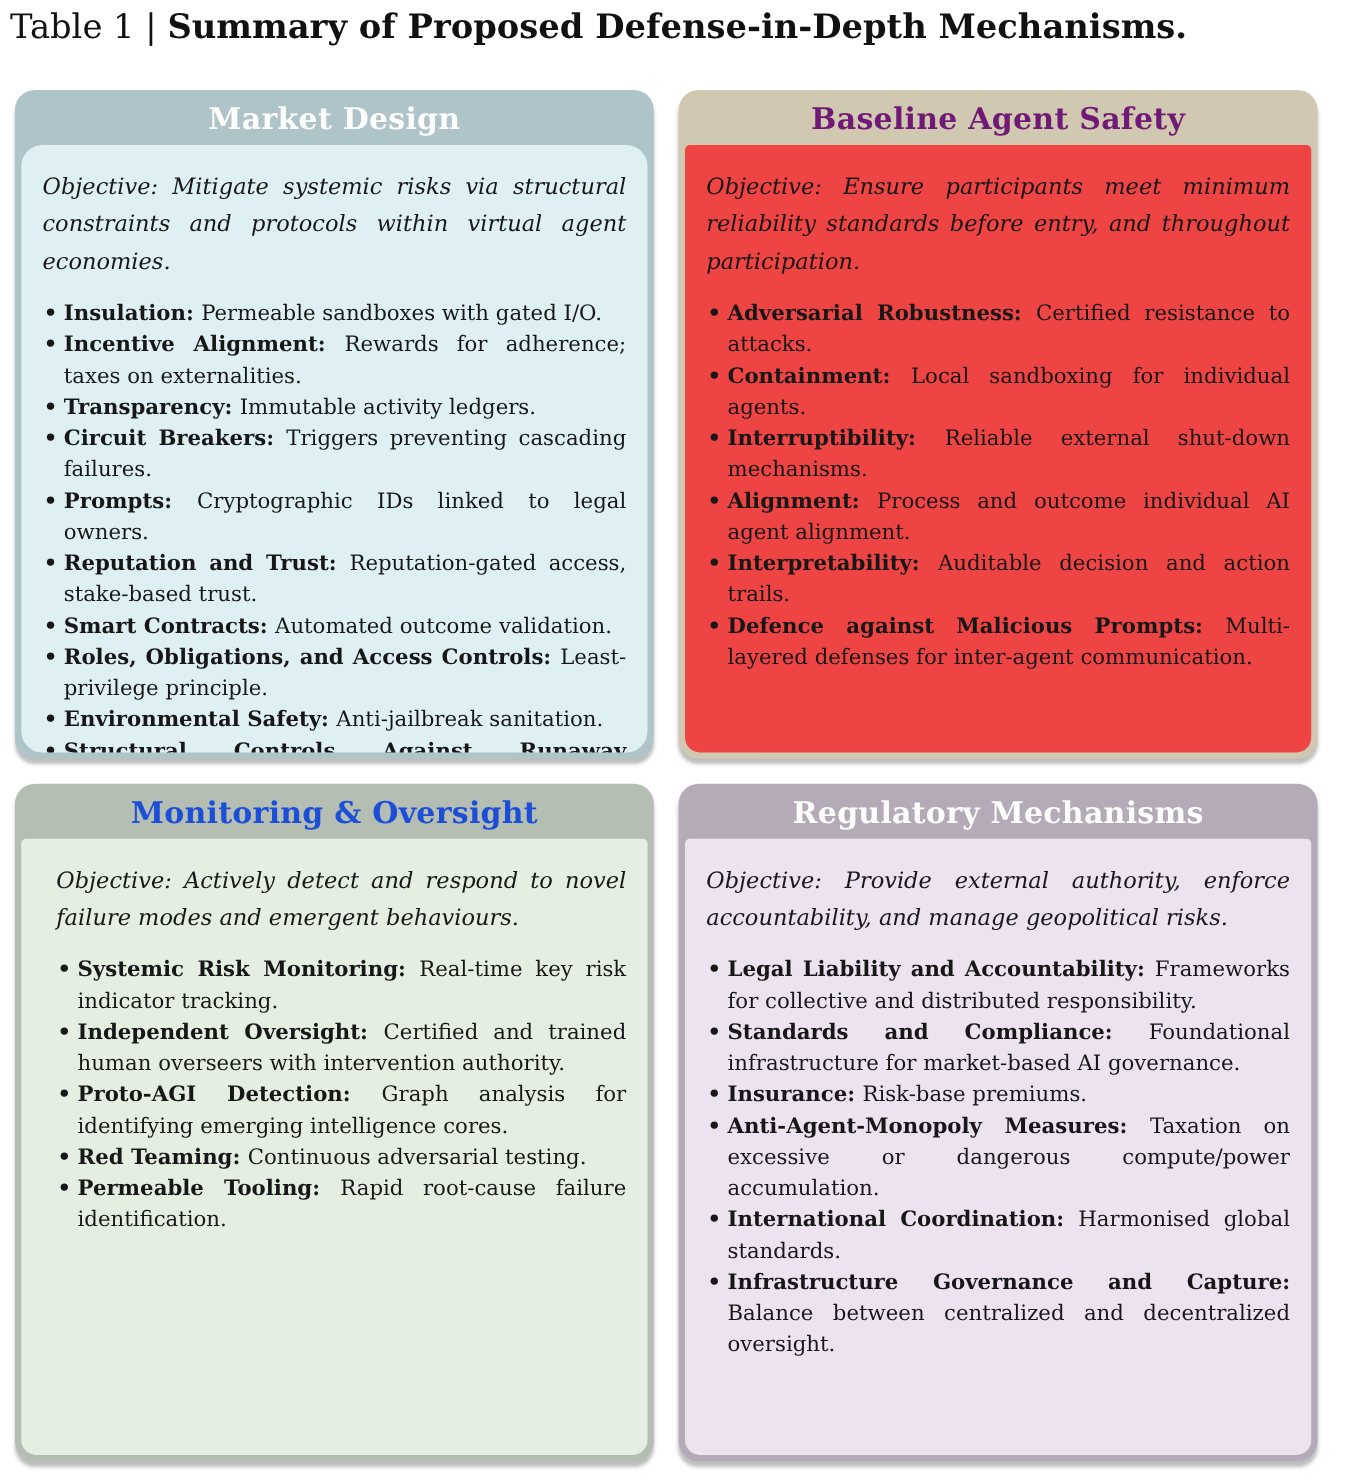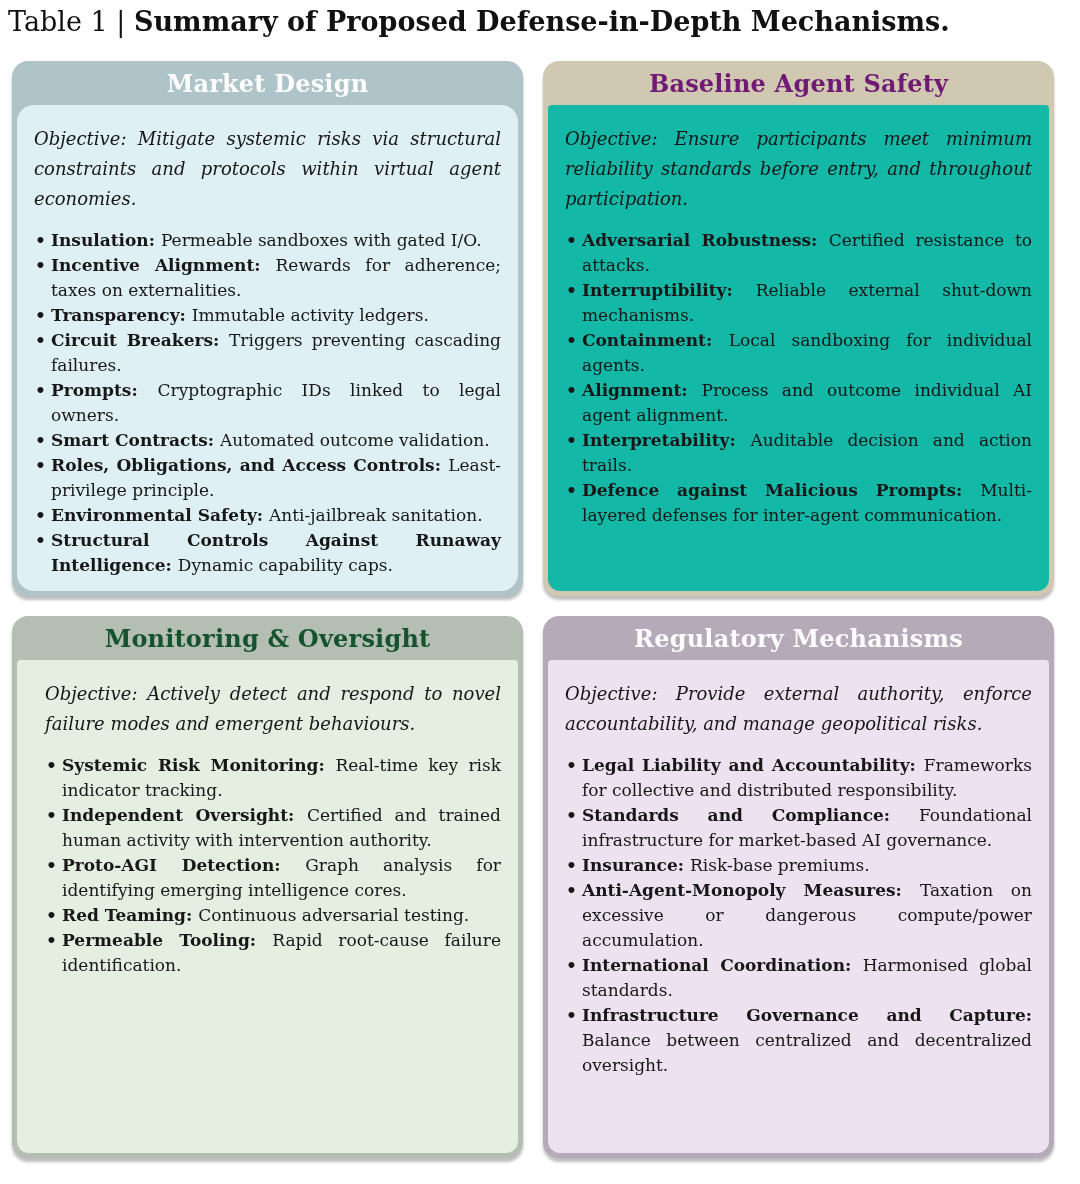--- a/index.html
+++ b/index.html
@@ -23,21 +23,21 @@
     left: 8px;
     top: 6px;
     font-size: 27px;
     color: #111111;
     white-space: nowrap;
   }
   .caption-bold { font-weight: 700; }
   .grid {
     position: absolute;
     left: 12px;
-    top: 61px;
+    top: 72px;
     width: 1008px;
     display: grid;
     grid-template-columns: 511px 511px;
     grid-template-rows: 535px 542px;
     column-gap: 22px;
     row-gap: 23px;
     gap: 20px;
   }
   .panel {
     box-sizing: border-box;
@@ -110,50 +110,51 @@
     <section class="panel" style="background: rgb(175, 196, 200);">
       <h2 class="panel-title" style="color: rgb(253, 253, 253);">Market Design</h2>
       <div class="panel-body" style="background: rgb(222, 240, 244); border-radius: 17px;">
         <p class="objective">Objective: Mitigate systemic risks via structural constraints and protocols within virtual agent economies.</p>
         <ul class="items">
             <li><span class="item-label">Insulation: </span><span>Permeable sandboxes with gated I/O.</span></li>
             <li><span class="item-label">Incentive Alignment: </span><span>Rewards for adherence; taxes on externalities.</span></li>
             <li><span class="item-label">Transparency: </span><span>Immutable activity ledgers.</span></li>
             <li><span class="item-label">Circuit Breakers: </span><span>Triggers preventing cascading failures.</span></li>
             <li><span class="item-label">Prompts: </span><span>Cryptographic IDs linked to legal owners.</span></li>
+            <li><span class="item-label">Reputation and Trust: </span><span>Reputation-gated access, stake-based trust.</span></li>
             <li><span class="item-label">Smart Contracts: </span><span>Automated outcome validation.</span></li>
             <li><span class="item-label">Roles, Obligations, and Access Controls: </span><span>Least-privilege principle.</span></li>
             <li><span class="item-label">Environmental Safety: </span><span>Anti-jailbreak sanitation.</span></li>
             <li><span class="item-label">Structural Controls Against Runaway Intelligence: </span><span>Dynamic capability caps.</span></li>
           </ul>
       </div>
     </section>
 
     <section class="panel" style="background: rgb(209, 200, 178);">
       <h2 class="panel-title" style="color: #701a75;">Baseline Agent Safety</h2>
-      <div class="panel-body" style="background: #14b8a6;">
+      <div class="panel-body" style="background: #ef4444;">
         <p class="objective">Objective: Ensure participants meet minimum reliability standards before entry, and throughout participation.</p>
         <ul class="items">
             <li><span class="item-label">Adversarial Robustness: </span><span>Certified resistance to attacks.</span></li>
+            <li><span class="item-label">Containment: </span><span>Local sandboxing for individual agents.</span></li>
             <li><span class="item-label">Interruptibility: </span><span>Reliable external shut-down mechanisms.</span></li>
-            <li><span class="item-label">Containment: </span><span>Local sandboxing for individual agents.</span></li>
             <li><span class="item-label">Alignment: </span><span>Process and outcome individual AI agent alignment.</span></li>
             <li><span class="item-label">Interpretability: </span><span>Auditable decision and action trails.</span></li>
             <li><span class="item-label">Defence against Malicious Prompts: </span><span>Multi-layered defenses for inter-agent communication.</span></li>
           </ul>
       </div>
     </section>
 
     <section class="panel" style="background: rgb(181, 190, 178);">
-      <h2 class="panel-title" style="color: #14532d; text-align: center;">Monitoring &amp; Oversight</h2>
+      <h2 class="panel-title" style="color: #1d4ed8; text-align: center;">Monitoring &amp; Oversight</h2>
       <div class="panel-body" style="background: rgb(228, 238, 225); padding-left: 28px;">
         <p class="objective">Objective: Actively detect and respond to novel failure modes and emergent behaviours.</p>
         <ul class="items">
             <li><span class="item-label">Systemic Risk Monitoring: </span><span>Real-time key risk indicator tracking.</span></li>
-            <li><span class="item-label">Independent Oversight: </span><span>Certified and trained human activity with intervention authority.</span></li>
+            <li><span class="item-label">Independent Oversight: </span><span>Certified and trained human overseers with intervention authority.</span></li>
             <li><span class="item-label">Proto-AGI Detection: </span><span>Graph analysis for identifying emerging intelligence cores.</span></li>
             <li><span class="item-label">Red Teaming: </span><span>Continuous adversarial testing.</span></li>
             <li><span class="item-label">Permeable Tooling: </span><span>Rapid root-cause failure identification.</span></li>
           </ul>
       </div>
     </section>
 
     <section class="panel" style="background: rgb(180, 170, 184);">
       <h2 class="panel-title" style="color: rgb(253, 253, 253);">Regulatory Mechanisms</h2>
       <div class="panel-body" style="background: rgb(236, 226, 240);">

